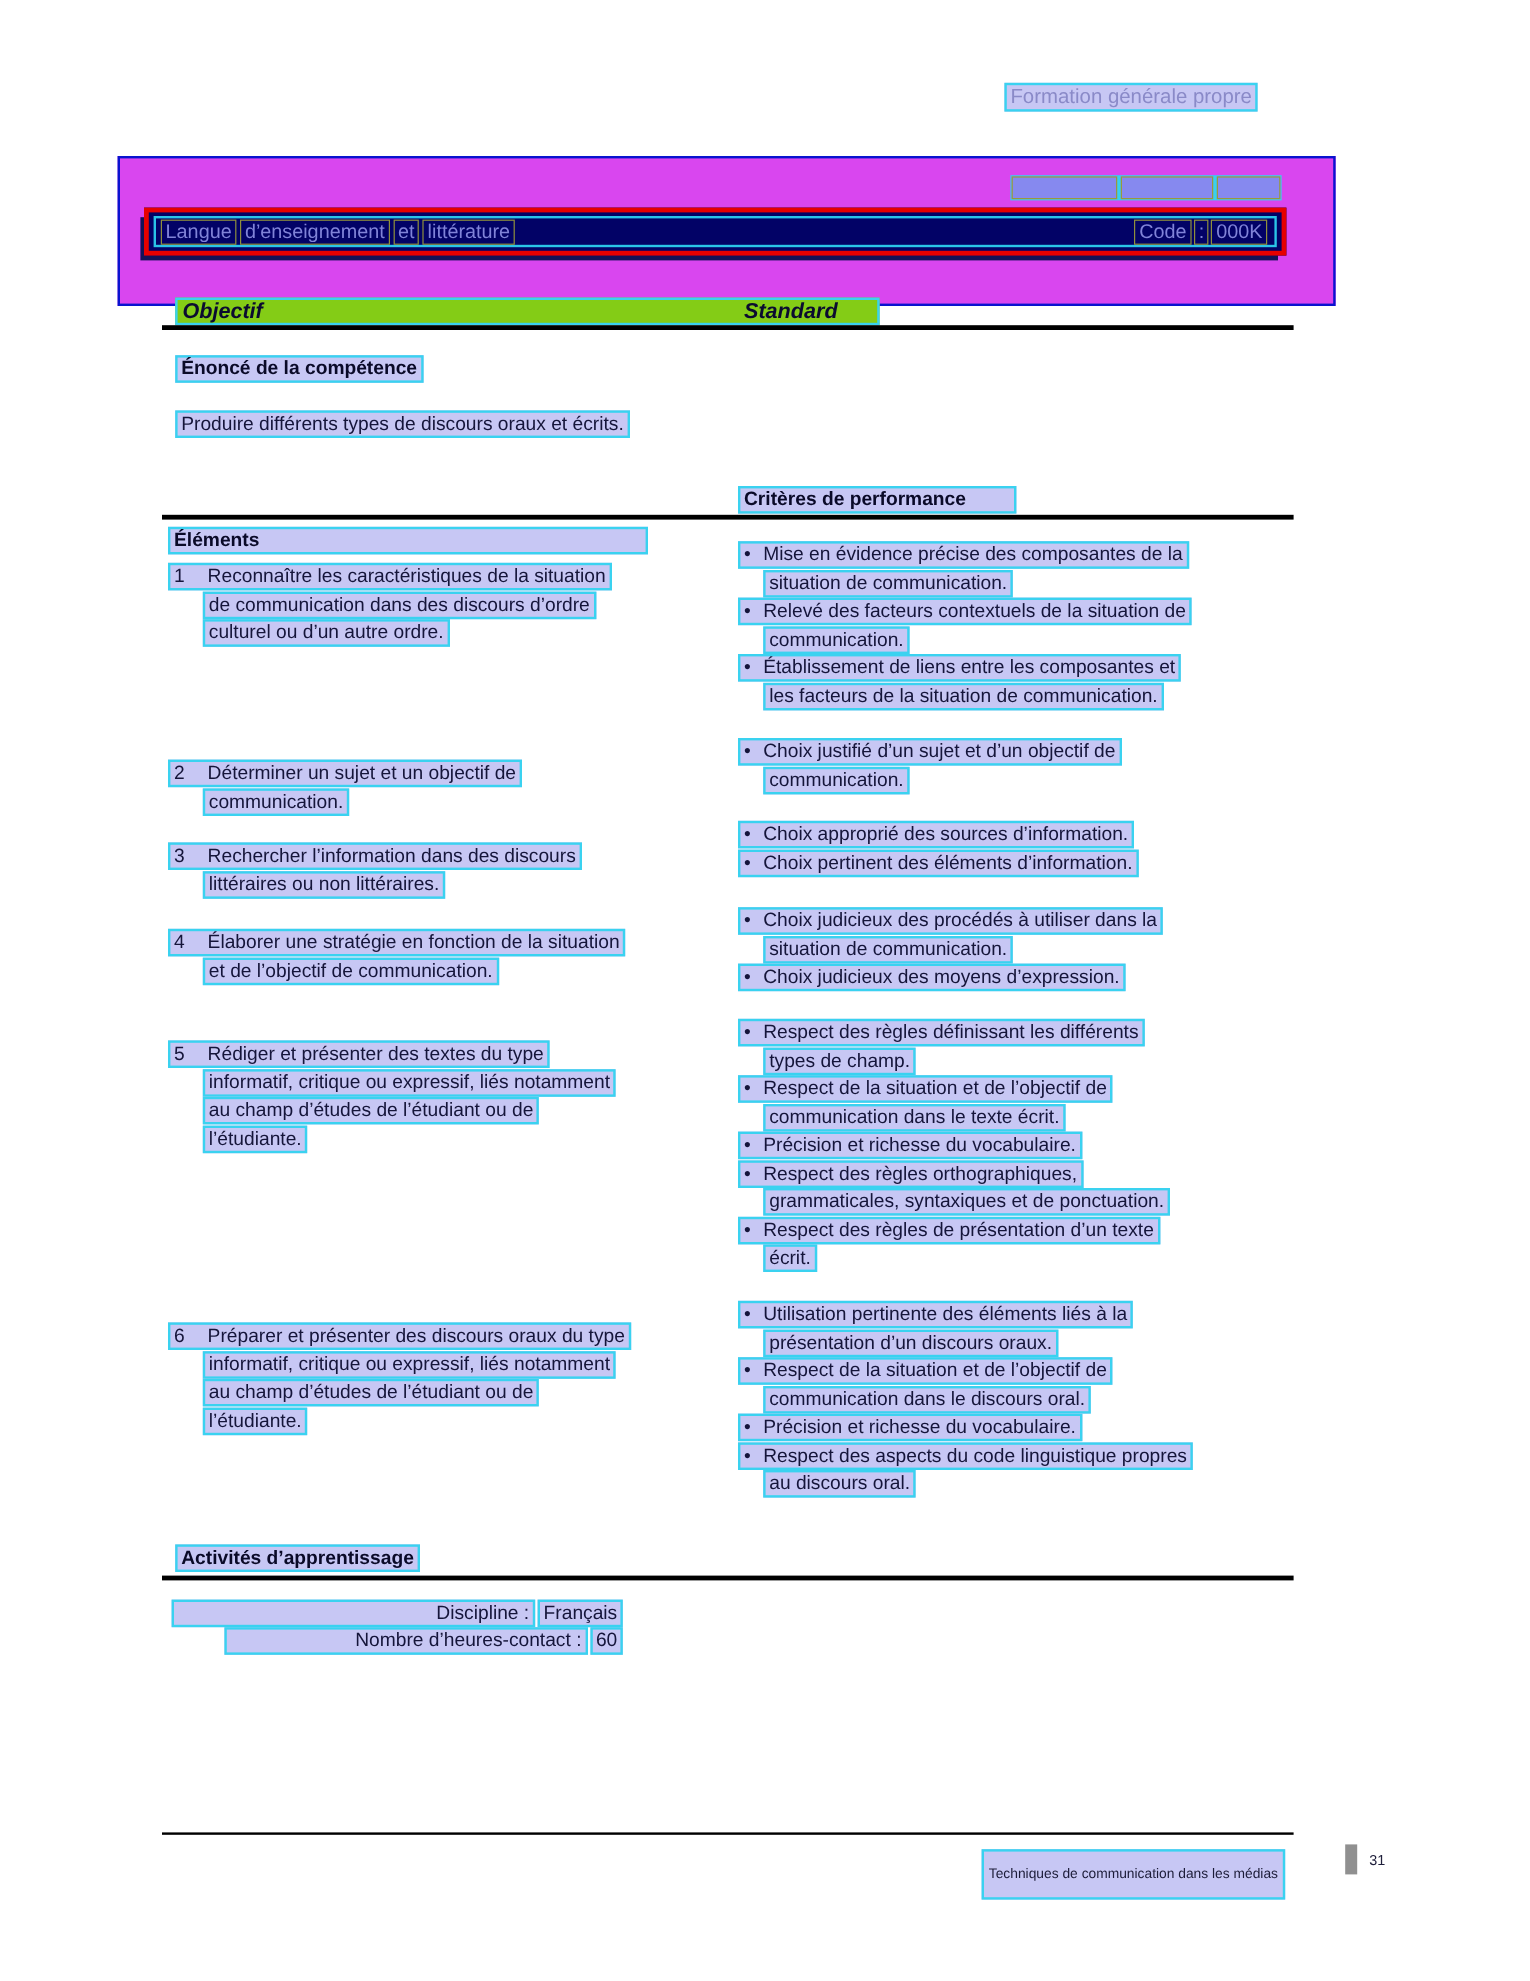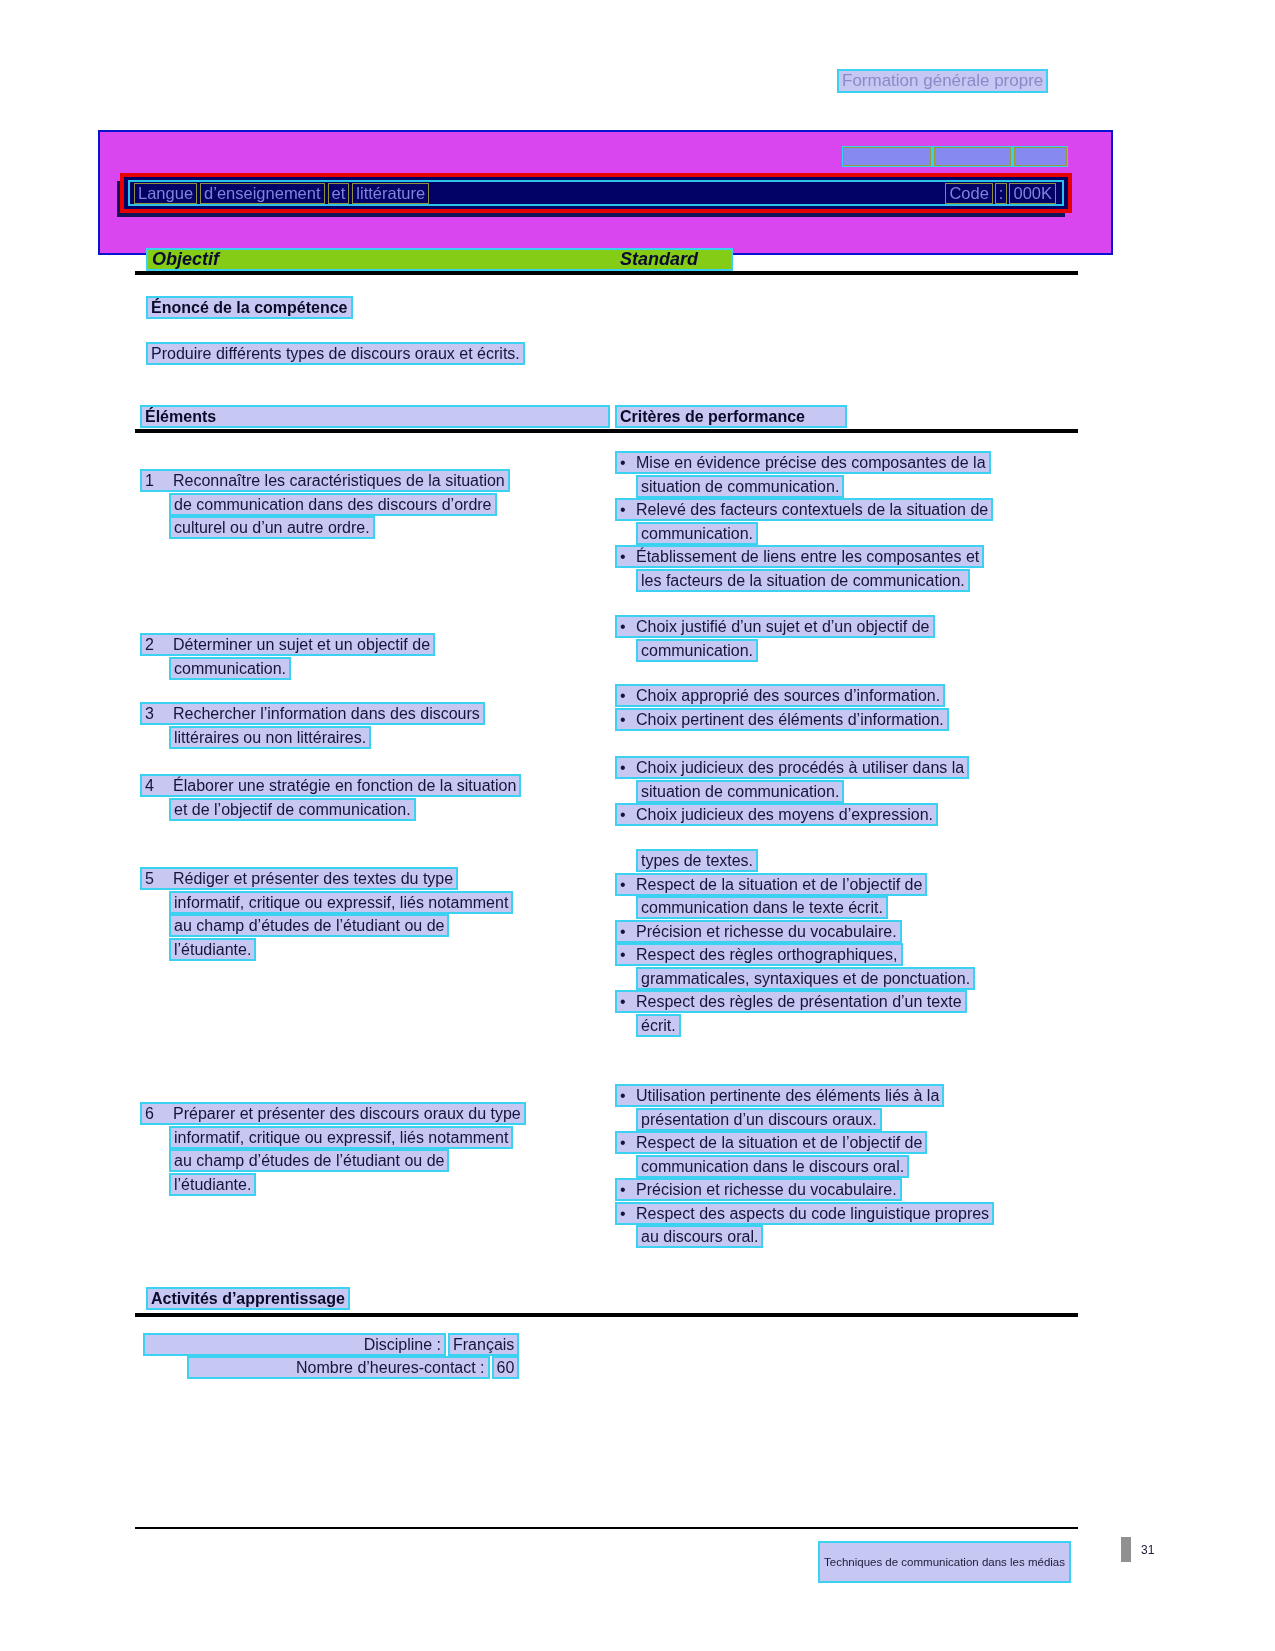--- a/index.html
+++ b/index.html
@@ -59,21 +59,21 @@
   .rule-1 { top:271px; height:4px; }
   .rule-2 { top:429px; height:4px; }
   .rule-3 { top:1313px; height:4px; }
   .rule-4 { top:1527px; height:2px; }
 
   .competence-heading { position:absolute; left:146px; top:296px; }
   .competence-heading .hl, .activities-heading .hl, .thead .hl { font-weight:bold; color:#0a0a28; }
   .competence-statement { position:absolute; left:146px; top:342px; }
 
   .thead-el { position:absolute; left:140px; top:405px; }
-  .thead-el .hl { width:470px; }
+  .thead-el .hl { width:400px;margin-top:34px; }
   .thead-cr { position:absolute; left:615px; top:405px; }
   .thead-cr .hl { width:232px; }
 
   .row { position:absolute; left:140px; width:940px; }
   .col-el { position:absolute; left:0; top:18px; width:470px; }
   .col-cr { position:absolute; left:475px; top:0; width:465px; }
   .row-1 { top:451px; } .row-2 { top:615px; } .row-3 { top:684px; }
   .row-4 { top:756px; } .row-5 { top:849px; } .row-6 { top:1084px; }
   .num { display:inline-block; width:28px; }
   .ind-el { margin-left:29px; }
@@ -192,21 +192,22 @@
   </div>
 
   <div class="row row-5">
     <div class="col-el">
       <div class="line"><span class="hl"><span class="num">5</span><span>Rédiger et présenter des textes du type</span></span></div>
       <div class="line ind-el"><span class="hl">informatif, critique ou expressif, liés notamment</span></div>
       <div class="line ind-el"><span class="hl">au champ d’études de l’étudiant ou de</span></div>
       <div class="line ind-el"><span class="hl">l’étudiante.</span></div>
     </div>
     <div class="col-cr">
-      <div class="line ind-cr"><span class="hl">types de textes.</span></div>
+      <div class="line"><span class="hl"><span class="bullet">•</span><span>Respect des règles définissant les différents</span></span></div>
+      <div class="line ind-cr"><span class="hl">types de champ.</span></div>
       <div class="line"><span class="hl"><span class="bullet">•</span><span>Respect de la situation et de l’objectif de</span></span></div>
       <div class="line ind-cr"><span class="hl">communication dans le texte écrit.</span></div>
       <div class="line"><span class="hl"><span class="bullet">•</span><span>Précision et richesse du vocabulaire.</span></span></div>
       <div class="line"><span class="hl"><span class="bullet">•</span><span>Respect des règles orthographiques,</span></span></div>
       <div class="line ind-cr"><span class="hl">grammaticales, syntaxiques et de ponctuation.</span></div>
       <div class="line"><span class="hl"><span class="bullet">•</span><span>Respect des règles de présentation d’un texte</span></span></div>
       <div class="line ind-cr"><span class="hl">écrit.</span></div>
     </div>
   </div>
 

